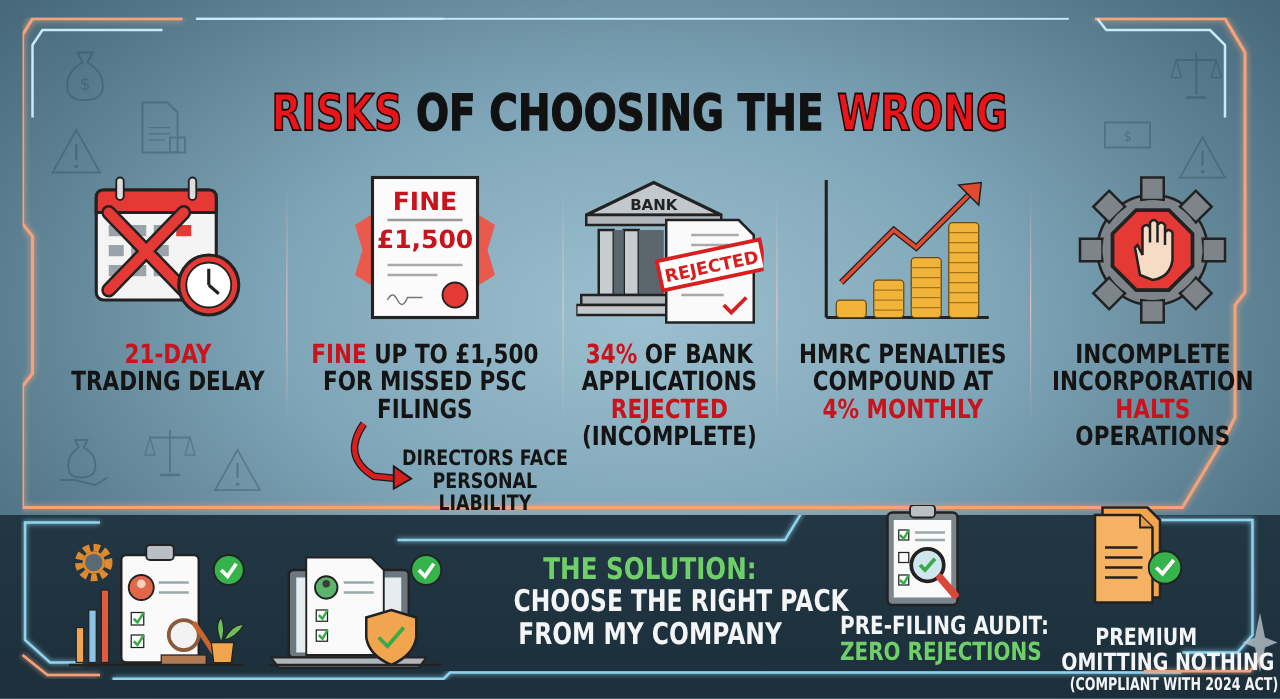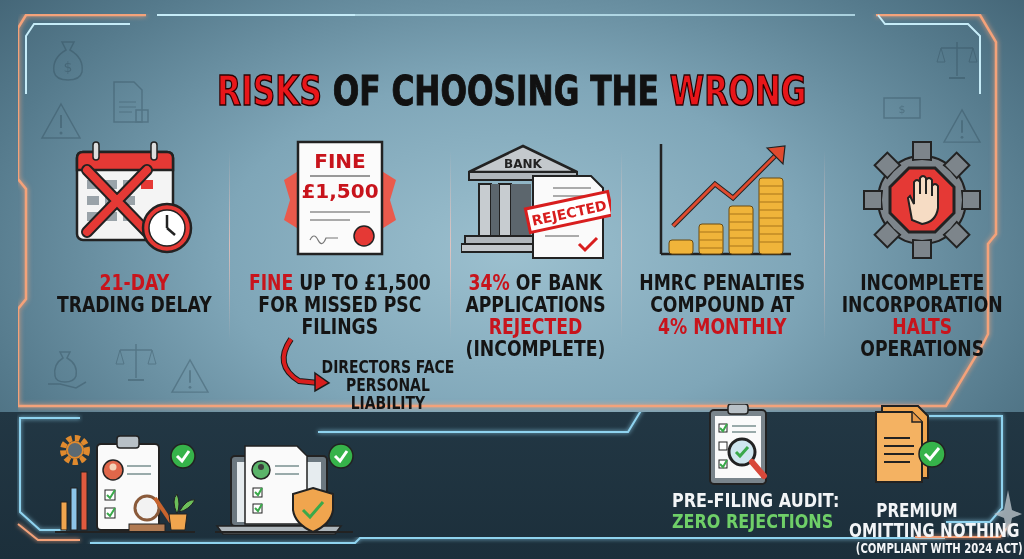--- a/index.html
+++ b/index.html
@@ -383,20 +383,25 @@
       <path d="M40 60 L43 63 L47 56" stroke="#3aa94a" stroke-width="2" fill="none"></path>
     <rect x="38" y="72" width="9" height="9" fill="#fff" stroke="#222"></rect>
       <path d="M40 76 L43 79 L47 72" stroke="#3aa94a" stroke-width="2" fill="none"></path>
     <path d="M98 56 L118 62 L118 78 Q116 92 98 100 Q80 92 78 78 L78 62 Z" fill="#f0a54e" stroke="#222" stroke-width="2"></path>
     <path d="M88 78 L95 85 L108 70" stroke="#3aa94a" stroke-width="3" fill="none"></path>
     <line x1="0" y1="100" x2="138" y2="100" stroke="#222" stroke-width="2"></line>
     <circle cx="126" cy="24" r="12" fill="#36b34a" stroke="#222" stroke-width="1.5"></circle>
     <path d="M120 24 L125 29 L132 19" stroke="#fff" stroke-width="3" fill="none"></path>
   </svg>
 
+  <div class="sol-text">
+    <span class="g">THE SOLUTION:</span>
+    <span class="w">CHOOSE THE RIGHT PACK</span>
+    <span class="w">FROM MY COMPANY</span>
+  </div>
 
   <svg class="sol-icon" style="left:706px;top:-8px" width="70" height="86" viewBox="0 0 70 86">
     <rect x="4" y="6" width="56" height="74" rx="4" fill="#7a858c" stroke="#222" stroke-width="2"></rect>
     <rect x="9" y="12" width="46" height="62" fill="#fafafa"></rect>
     <rect x="22" y="0" width="20" height="10" rx="3" fill="#b8c0c6" stroke="#222" stroke-width="1.5"></rect>
     <rect x="13" y="20" width="8" height="8" fill="#fff" stroke="#222"></rect>
       <path d="M14 24 L17 27 L21 20" stroke="#3aa94a" stroke-width="2" fill="none"></path>
     <rect x="13" y="38" width="8" height="8" fill="#fff" stroke="#222"></rect>
     <rect x="13" y="56" width="8" height="8" fill="#fff" stroke="#222"></rect>
       <path d="M14 60 L17 63 L21 56" stroke="#3aa94a" stroke-width="2" fill="none"></path>

